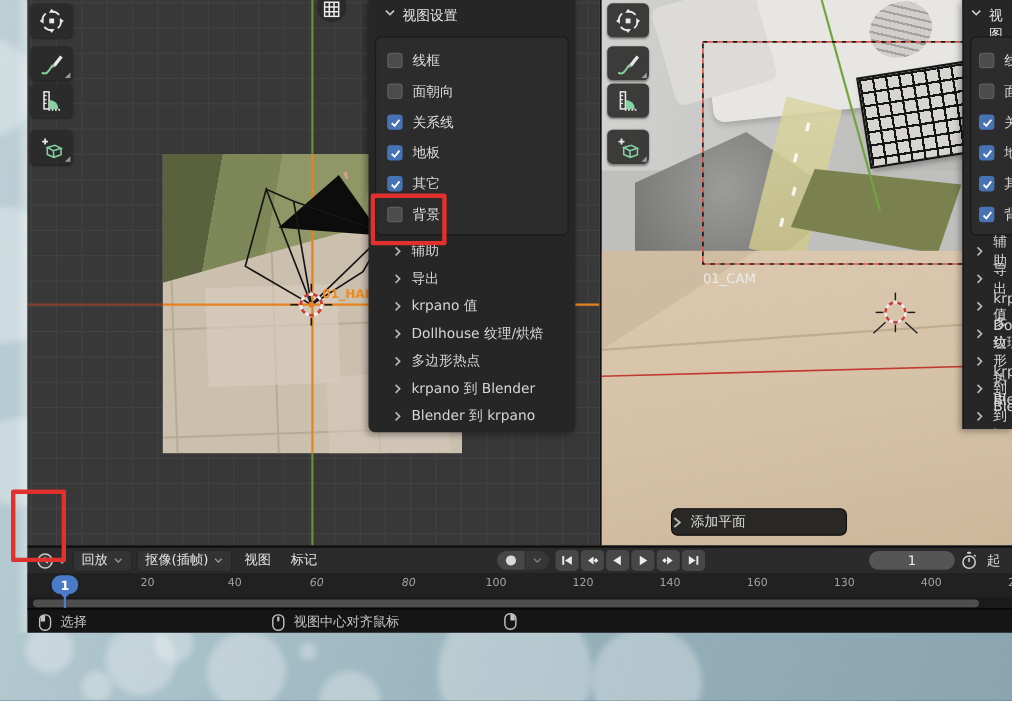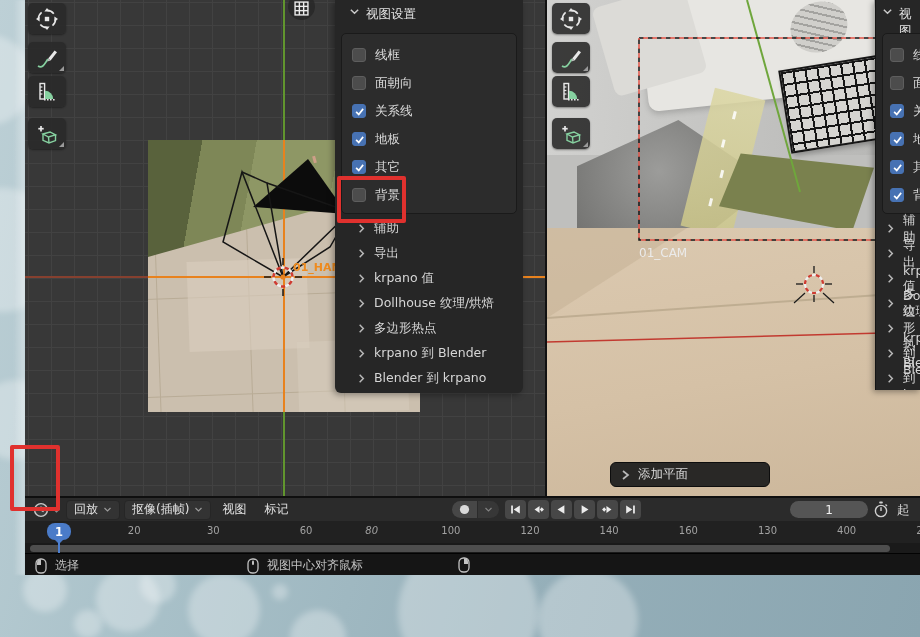--- a/index.html
+++ b/index.html
@@ -49,21 +49,21 @@
     box-shadow:2px 3px 5px rgba(0,0,0,.25);}
   #rv-concrete{left:30px;top:120px;width:195px;height:122px;background:radial-gradient(circle at 42% 42%,#9c9c9a,#747472 75%);
     clip-path:polygon(0 38%,52% 0,100% 52%,62% 100%,0 92%);}
   #rv-olive{left:172px;top:143px;width:155px;height:88px;background:#7a814e;clip-path:polygon(14% 12%,100% 28%,86% 100%,0 72%);}
   #rv-strip{left:150px;top:92px;width:52px;height:142px;transform:rotate(14deg);background:linear-gradient(rgba(219,214,162,.85),rgba(206,200,138,.85));}
   .strip-dash{position:absolute;width:3px;height:8px;background:rgba(255,255,255,.85);}
   #rv-floor{left:0;top:228px;width:375px;height:268px;background:linear-gradient(170deg,#dbc9b0,#d5c1a6 55%,#ccb79b);}
   #rv-floor2{left:0;top:228px;width:140px;height:90px;background:#c3b094;opacity:.5;clip-path:polygon(0 0,100% 0,0 100%);}
   
   #add-plane{left:63px;top:462px;width:160px;height:25px;background:rgba(32,32,32,.95);border:1px solid #0d0d0d;border-radius:6px;
-    display:flex;align-items:center;gap:8px;padding-left:10px;box-sizing:border-box;color:#dcdcdc;font-size:12.5px;z-index:7;}
+    display:flex;align-items:center;gap:8px;box-sizing:border-box;color:#dcdcdc;font-size:12.5px;z-index:7;}
   
   .panel{top:0;background:#262626;z-index:10;box-shadow:-2px 2px 6px rgba(0,0,0,.35);color:#dcdcdc;font-size:12.5px;}
   #panel-left{left:310px;width:188px;height:393px;border-radius:0 0 6px 6px;}
   #panel-right{left:850px;width:45px;height:390px;border-left:1px solid #151515;overflow:hidden;}
   #panel-right .p-inner{width:180px;}
   .p-header{position:absolute;top:6px;left:0;display:flex;align-items:flex-start;gap:6px;color:#e3e3e3;}
   #panel-left .p-header{left:14px;} #panel-right .p-header{left:6px;}
   .p-box{position:absolute;left:6px;top:33px;width:176px;height:181px;background:#2c2c2c;border:1px solid #1a1a1a;border-radius:5px;box-sizing:border-box;padding-top:7px;}
   #panel-right .p-box{left:6px;width:170px;}
   .chk-row{height:28px;display:flex;align-items:center;gap:9px;padding-left:10px;}
@@ -632,22 +632,22 @@
               <line x1="12.5" y1="3.5" x2="14" y2="5" stroke="#cfcfcf" stroke-width="1.3"></line>
               <circle cx="8" cy="10" r="5.6" fill="none" stroke="#cfcfcf" stroke-width="1.4"></circle>
               <line x1="8" y1="10" x2="8" y2="6.3" stroke="#cfcfcf" stroke-width="1.4"></line>
             </svg>
         </div>
         <div id="start-label" class="abs">起</div>
       </div>
       <div id="tl-ruler" class="abs">
         <div id="cur-frame" class="abs">1</div>
       <span class="tick" style="left: 109.202px;">20</span>
-          <span class="tick" style="left: 188.362px;">30</span>
-          <span class="tick" style="left: 281px;">60</span>
+          <span class="tick" style="left: 188.362px;">40</span>
+          <span class="tick" style="left: 263px; font-style: italic;">60</span>
           <span class="tick" style="left: 346.682px; font-style: italic;">80</span>
           <span class="tick" style="left: 425.842px;">100</span>
           <span class="tick" style="left: 505.002px;">120</span>
           <span class="tick" style="left: 584.162px;">140</span>
           <span class="tick" style="left: 663.322px;">160</span>
           <span class="tick" style="left: 742.482px;">130</span>
           <span class="tick" style="left: 821.642px;">400</span>
           <span class="tick" style="left: 900.802px;">220</span>
         </div>
       <div id="cur-line" class="abs"></div>

